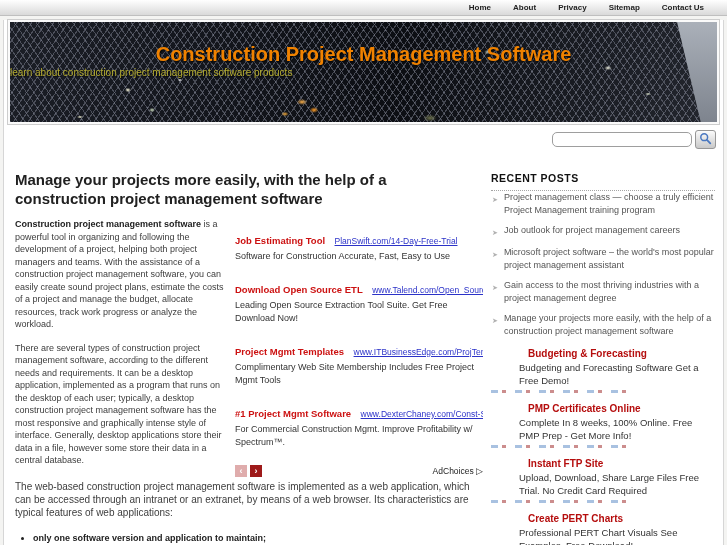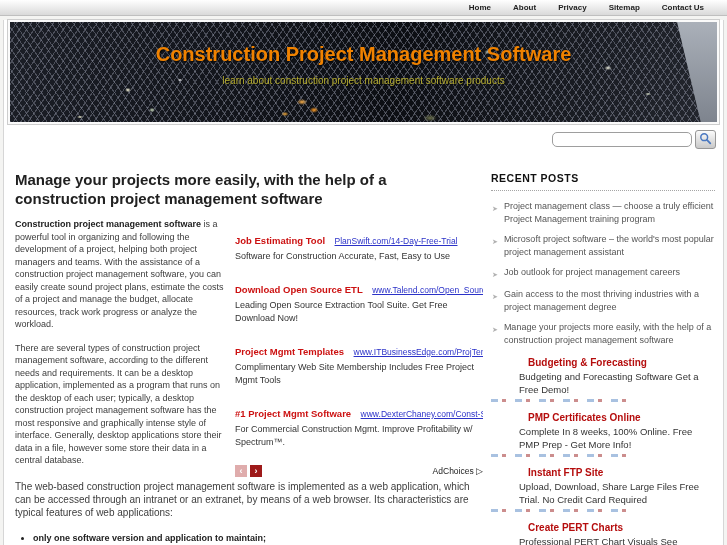--- a/index.html
+++ b/index.html
@@ -36,21 +36,21 @@
                    radial-gradient(9px 5px at 420px 96px, #6a6f4a, rgba(106,111,74,0) 75%),
                    repeating-linear-gradient(55deg, rgba(138,142,158,.45) 0 1px, transparent 1px 6px),
                    repeating-linear-gradient(-55deg, rgba(138,142,158,.45) 0 1px, transparent 1px 6px),
                    linear-gradient(100deg,#1b1e26 0%, #0c0e13 55%, #23262e 100%); }
   .sky { position:absolute; top:0; right:0; width:74px; height:100%;
          background:linear-gradient(180deg,#aab0b9,#7e848e);
          clip-path:polygon(46% 0, 100% 0, 100% 100%, 78% 100%); }
   .hero-title { position:relative; z-index:2; text-align:center; margin-top:21px;
                 font-size:20px; font-weight:bold; color:#f08200;
                 text-shadow:1px 1px 2px rgba(0,0,0,.85); }
-  .hero-sub { position:relative; z-index:2; text-align:center; margin-top:9px;
+  .hero-sub { position:relative; z-index:2; margin-top:1px;
               font-size:10px; color:#b5ac2f; text-shadow:1px 1px 1px rgba(0,0,0,.7); }
 
   
   .search-row { height:32px; position:relative; }
   .search-input { position:absolute; right:31px; top:8px; width:140px; height:15px;
                   border:1px solid #9e9e9e; border-radius:5px; font-size:9px;
                   padding:0 5px; outline:none; }
   .search-btn { position:absolute; right:7px; top:6px; width:21px; height:19px;
                 background:linear-gradient(#fbfbfb,#c9c9c9); border:1px solid #979797;
                 border-radius:3px; display:flex; align-items:center; justify-content:center;
@@ -84,21 +84,21 @@
   .adchoices { margin-left:auto; font-size:8.5px; color:#222; cursor:pointer; }
   .adchoices .tri { font-size:9px; }
 
   .full-para { font-size:10px; line-height:13px; color:#3d3d3d; margin-top:2px; }
   ul.features { margin:14px 0 0 18px; }
   ul.features li { font-size:9px; font-weight:bold; color:#222; margin-bottom:7px; }
 
   
   .sb-heading { margin-top:16px; font-size:10.5px; font-weight:bold; color:#111;
                 letter-spacing:.5px; padding-bottom:6px; border-bottom:1px dotted #a5a5a5; }
-  .posts { margin-top:9px; }
+  .posts { }
   .post { display:flex; margin-bottom:7px; font-size:9px; line-height:13px; color:#555;
           cursor:pointer; }
   .post .bullet { color:#b0b0b0; font-size:7px; margin:2px 6px 0 1px; }
 
   .sb-ad { margin-top:10px; }
   .sb-ad-title { font-size:10px; font-weight:bold; color:#b50d0d; cursor:pointer;padding-left:37px; }
   .sb-ad-desc { font-size:9.5px; color:#333; line-height:13px; margin-top:2px;margin-left:28px; }
   .clip-strip { height:3px; margin-top:3px; width:62%; opacity:.65;
                 background:repeating-linear-gradient(90deg,#7aa0d0 0 7px, transparent 7px 11px,
                            #b05050 11px 15px, transparent 15px 24px); }
@@ -191,25 +191,25 @@
 
     <div class="sidebar">
       <div class="sb-heading">RECENT POSTS</div>
       <div class="posts">
         <div class="post">
           <span class="bullet">➤</span>
           <span>Project management class — choose a truly efficient Project Management training program</span>
         </div>
         <div class="post">
           <span class="bullet">➤</span>
+          <span>Job outlook for project management careers</span>
+        </div>
+        <div class="post">
+          <span class="bullet">➤</span>
           <span>Microsoft project software – the world's most popular project management assistant</span>
-        </div>
-        <div class="post">
-          <span class="bullet">➤</span>
-          <span>Job outlook for project management careers</span>
         </div>
         <div class="post">
           <span class="bullet">➤</span>
           <span>Gain access to the most thriving industries with a project management degree</span>
         </div>
         <div class="post">
           <span class="bullet">➤</span>
           <span>Manage your projects more easily, with the help of a construction project management software</span>
         </div>
       </div>

